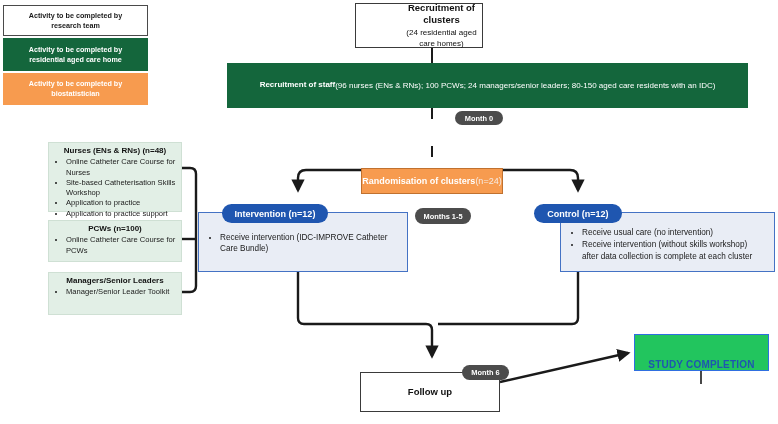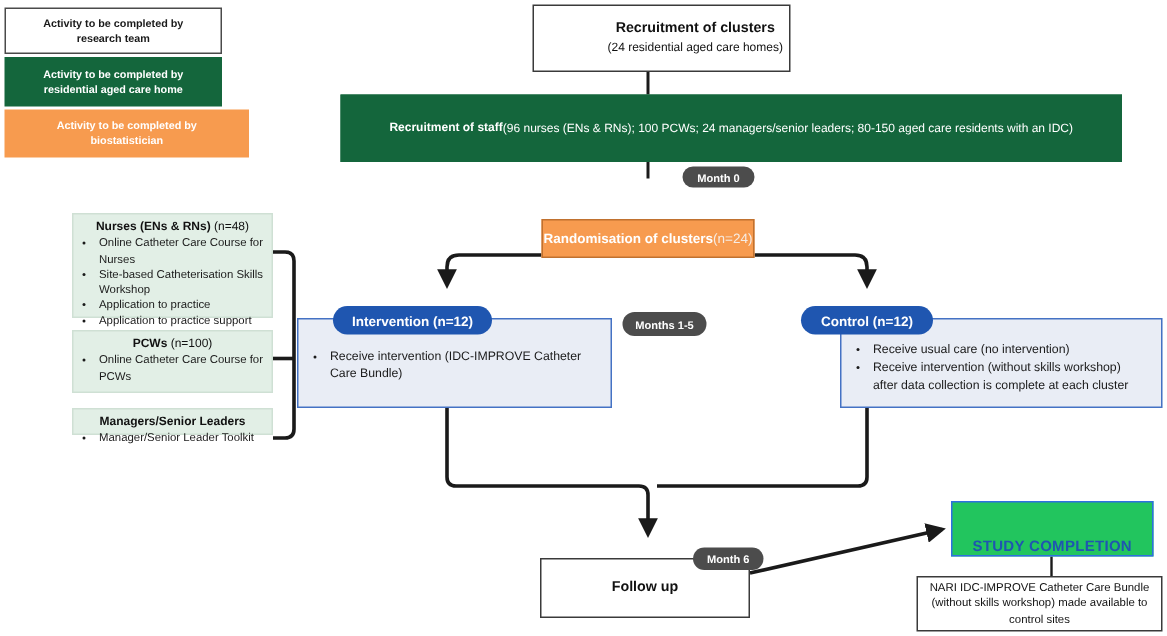--- a/index.html
+++ b/index.html
@@ -133,21 +133,21 @@
     padding: 3px 5px 4px 5px;
   }
   .comp-head {
     text-align: center;
     font-weight: bold;
     font-size: 8px;
     color: #111;
     line-height: 1.3;
     margin-bottom: 1px;
   }
-  .comp-head .n { font-weight: normal; }
+  .comp-head .n { font-weight: bold; }
   .comp-list {
     margin: 0;
     padding-left: 12px;
     font-size: 7.6px;
     line-height: 1.35;
     color: #1a1a1a;
   }
 
   
   .month-pill {
@@ -226,40 +226,40 @@
     <path d="M 182 292 L 190 292 Q 196 292 196 286 L 196 232" fill="none" stroke="#1a1a1a" stroke-width="2.4"></path>
     <path d="M 182 239 L 196 239" fill="none" stroke="#1a1a1a" stroke-width="2.4"></path>
   </svg>
 
   <div class="abs legend-box legend-white" style="left:3px; top:5px; width:145px; height:31px;">
     <span>Activity to be completed by research team</span>
   </div>
   <div class="abs legend-box legend-green" style="left:3px; top:38px; width:145px; height:33px;">
     <span>Activity to be completed by residential aged care home</span>
   </div>
-  <div class="abs legend-box legend-orange" style="left:3px; top:73px; width:163px; height:32px;">
+  <div class="abs legend-box legend-orange" style="left:3px; top:73px; width:145px; height:32px;">
     <span>Activity to be completed by biostatistician</span>
   </div>
 
-  <div class="abs box-white" style="left:355px; top:3px; width:172px; height:45px;padding-left:45px;">
+  <div class="abs box-white" style="left:355px; top:3px; width:128px; height:45px;padding-left:45px;">
     <div class="box-title">Recruitment of clusters</div>
     <div class="box-sub">(24 residential aged care homes)</div>
   </div>
 
   <div class="abs box-green" style="left:227px; top:63px; width:521px; height:45px;">
     <div class="box-title">Recruitment of staff</div>
     <div class="box-sub">(96 nurses (ENs &amp; RNs); 100 PCWs; 24 managers/senior leaders; 80-150 aged care residents with an IDC)</div>
   </div>
 
 
   <div class="abs month-pill" style="left:455px; top:111px; width:48px; height:14px;">
     <span>Month 0</span>
   </div>
 
-  <div class="abs box-orange" style="left:361px; top:146px; width:142px; height:26px;text-align:right;">
+  <div class="abs box-orange" style="left:361px; top:168px; width:142px; height:26px;text-align:right;">
     <span class="rand-main">Randomisation of clusters</span>
       <span class="rand-n"> (n=24)</span>
   </div>
 
   <div class="abs arm-panel" style="left:198px; top:212px; width:210px; height:60px;"></div>
   <div class="abs arm-pill" style="left:222px; top:204px; width:106px; height:19px;">
     <span>Intervention (n=12)</span>
   </div>
   <ul class="abs arm-list" style="left:200px; top:232px; width:204px;">
     <li>Receive intervention (IDC-IMPROVE Catheter Care Bundle)</li>
@@ -292,38 +292,35 @@
 
   <div class="abs comp-box" style="left:48px; top:220px; width:134px; height:42px;">
     <div class="comp-head">
       <span>PCWs</span><span class="n"> (n=100)</span>
     </div>
     <ul class="comp-list">
       <li>Online Catheter Care Course for PCWs</li>
     </ul>
   </div>
 
-  <div class="abs comp-box" style="left:48px; top:272px; width:134px; height:18px;">
+  <div class="abs comp-box" style="left:48px; top:272px; width:134px; height:43px;">
     <div class="comp-head">
       <span>Managers/Senior Leaders</span><span class="n"></span>
     </div>
     <ul class="comp-list">
       <li>Manager/Senior Leader Toolkit</li>
     </ul>
   </div>
 
   <div class="abs box-white" style="left:360px; top:372px; width:140px; height:40px;">
     <div class="box-title">Follow up</div>
   </div>
 
   <div class="abs month-pill" style="left:462px; top:365px; width:47px; height:15px;">
     <span>Month 6</span>
   </div>
 
   <div class="abs box-completion" style="left:634px; top:334px; width:135px; height:37px;">
     <span>STUDY COMPLETION</span>
   </div>
 
-  <div class="abs box-note" style="left:611px; top:384px; width:164px; height:37px;">
-    <span>NARI IDC-IMPROVE Catheter Care Bundle (without skills workshop) made available to control sites</span>
-  </div>
 
 </div>
 
 </body></html>

